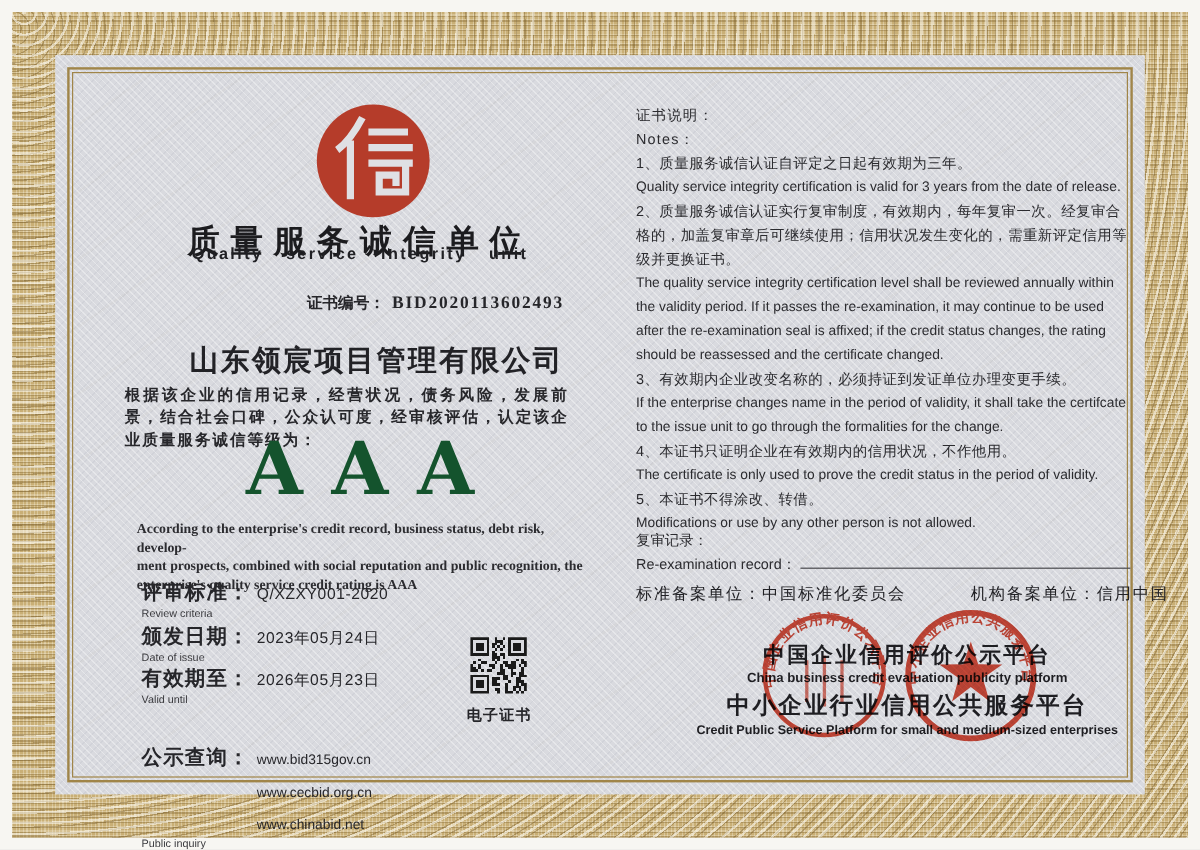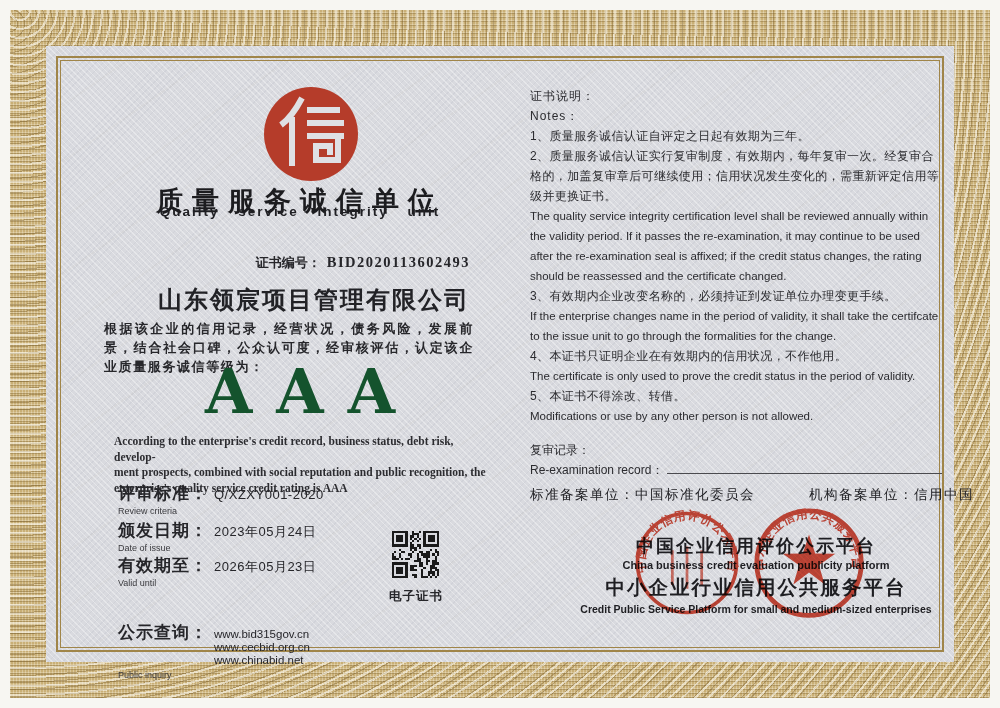--- a/index.html
+++ b/index.html
@@ -20,37 +20,37 @@
       repeating-linear-gradient(-45deg,rgba(150,155,172,.12) 0 1px,transparent 1px 5px);}
   .frame{position:absolute;inset:56px;border:2px solid #a08549;pointer-events:none;}
   .frame::after{content:"";position:absolute;inset:2px;border:1px solid #a08549;}
   .abs{position:absolute;}
   
   .logo{left:261px;top:84px;width:100px;height:100px;}
   .title{left:100px;top:183px;width:400px;text-align:center;font-size:27px;font-weight:bold;
     letter-spacing:9px;color:#1c1c1f;white-space:nowrap;}
   .title-en{left:100px;top:204px;width:400px;text-align:center;font-size:13.5px;font-weight:bold;
     letter-spacing:2px;word-spacing:13px;color:#202024;}
-  .certno{left:110px;top:254px;width:360px;display:flex;justify-content:flex-end;align-items:flex-start;gap:6px;}
+  .certno{left:110px;top:244px;width:360px;display:flex;justify-content:flex-end;align-items:center;gap:6px;}
   .certno .lbl{font-size:13px;font-weight:bold;}
   .certno .num{font-family:"Liberation Serif",serif;font-weight:bold;font-size:14.5px;letter-spacing:1.5px;}
   .company{left:119px;top:284px;width:390px;text-align:center;font-size:24px;font-weight:bold;
     letter-spacing:2px;color:#222226;white-space:nowrap;}
   .statement{left:104px;top:319px;width:370px;font-size:13px;line-height:19px;letter-spacing:1.6px;
     text-align:justify;color:#27272b;font-weight:bold;}
   .rating{left:100px;top:356px;width:400px;text-align:center;font-family:"DejaVu Serif","Liberation Serif",serif;
     font-weight:bold;font-size:61px;letter-spacing:24px;color:#14532d;text-indent:24px;}
   .statement-en{left:114px;top:434px;width:376px;font-family:"Liberation Serif",serif;font-weight:bold;
     font-size:11.5px;line-height:15.5px;color:#2c2c30;}
   .field{left:118px;width:300px;}
   .field .row{display:flex;align-items:baseline;gap:6px;}
   .field .lbl{font-size:17px;font-weight:bold;letter-spacing:1px;white-space:nowrap;text-align:center;}
   .field .val{font-size:13px;letter-spacing:.5px;}
   .field .sub{font-size:9px;color:#3a3a3e;margin-top:1px;}
-  .urls{display:flex;flex-direction:column;gap:1px;font-size:11.5px;margin-top:48px;}
+  .urls{display:flex;flex-direction:column;gap:15px;font-size:11.5px;margin-top:48px;}
   .qr{left:392px;top:531px;width:47px;height:47px;}
   .qr svg{width:100%;height:100%;}
   .eqr-label{left:380px;top:588px;width:72px;text-align:center;font-size:12.5px;font-weight:bold;letter-spacing:1px;}
   
   .notes{left:530px;top:86px;width:412px;font-size:11.5px;line-height:20px;color:#2b2b2f;}
   .notes .cn{font-size:12px;letter-spacing:.4px;}
   .notes .hd{font-size:12px;letter-spacing:1px;}
   .reexam{left:530px;top:440px;width:412px;font-size:12px;line-height:20px;color:#2b2b2f;}
   .reexam .line-row{display:flex;align-items:baseline;}
   .reexam .rule{flex:1;border-bottom:1px solid #4a4a4e;margin-left:4px;height:12px;}
@@ -270,20 +270,21 @@
         <rect x="1" y="15" width="5" height="5" fill="#d9dadf"></rect>
         <rect x="2" y="16" width="3" height="3" fill="#1a1a1a"></rect>
       </svg>
   </div>
   <div class="abs eqr-label">电子证书</div>
 
   <div class="abs notes">
     <div class="hd">证书说明：</div>
     <div class="hd">Notes：</div>
     <div class="cn">1、质量服务诚信认证自评定之日起有效期为三年。</div>
+    <div class="en">Quality service integrity certification is valid for 3 years from the date of release.</div>
     <div class="cn">2、质量服务诚信认证实行复审制度，有效期内，每年复审一次。经复审合格的，加盖复审章后可继续使用；信用状况发生变化的，需重新评定信用等级并更换证书。</div>
     <div class="en">The quality service integrity certification level shall be reviewed annually within the validity period. If it passes the re-examination, it may continue to be used after the re-examination seal is affixed; if the credit status changes, the rating should be reassessed and the certificate changed.</div>
     <div class="cn">3、有效期内企业改变名称的，必须持证到发证单位办理变更手续。</div>
     <div class="en">If the enterprise changes name in the period of validity, it shall take the certifcate to the issue unit to go through the formalities for the change.</div>
     <div class="cn">4、本证书只证明企业在有效期内的信用状况，不作他用。</div>
     <div class="en">The certificate is only used to prove the credit status in the period of validity.</div>
     <div class="cn">5、本证书不得涂改、转借。</div>
     <div class="en">Modifications or use by any other person is not allowed.</div>
   </div>
 

